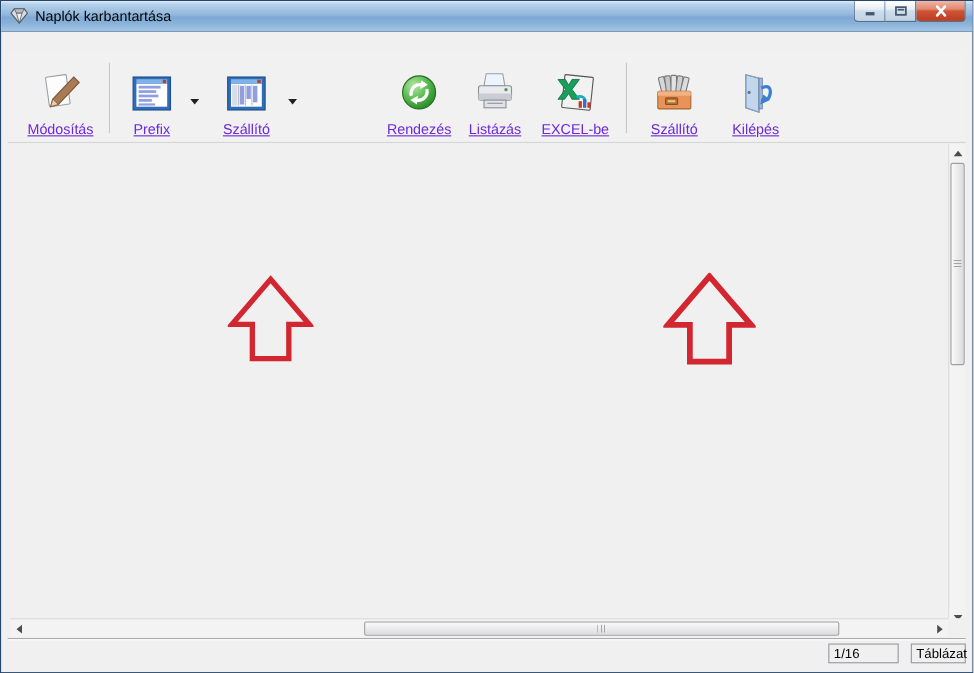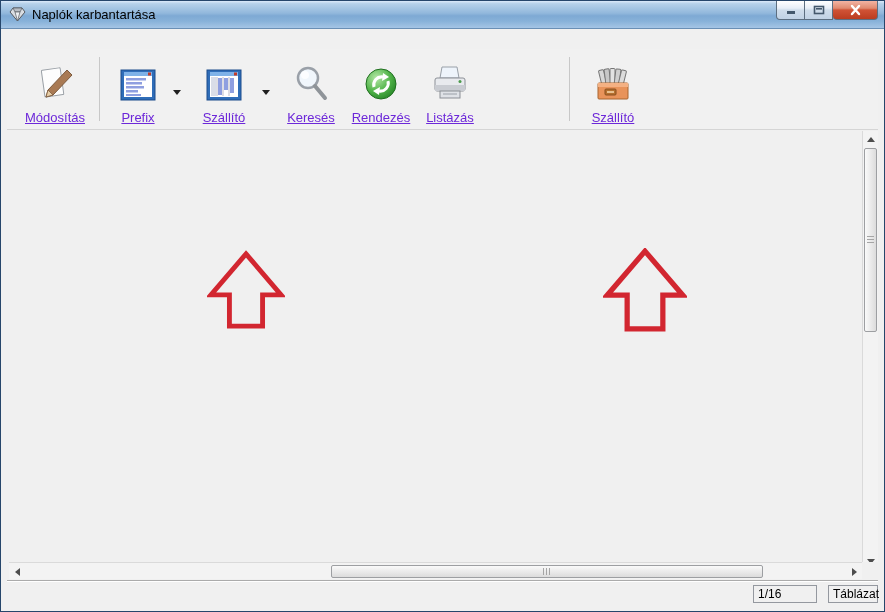--- a/index.html
+++ b/index.html
@@ -158,30 +158,20 @@
           <line x1="20" y1="13" x2="20" y2="32" stroke="#aab" stroke-width="0.8"></line>
           <line x1="26" y1="13" x2="26" y2="32" stroke="#aab" stroke-width="0.8"></line>
         </svg>
       </span>
       <span class="tlabel">Szállító</span>
     </div>
     <div class="drop-arrow" style="left:252px;">
         <span></span>
       </div>
 
-    <div class="tbtn" style="left:272px;width:64px;">
-      <span class="ticon">
-        <svg width="42" height="42" viewBox="0 0 42 42">
-          <circle cx="18" cy="14" r="10" fill="#f0f6fc" stroke="#9aa0a8" stroke-width="2.5"></circle>
-          <circle cx="15" cy="11" r="4" fill="#ffffff" opacity="0.8"></circle>
-          <line x1="25" y1="22" x2="35" y2="34" stroke="#8f9499" stroke-width="4" stroke-linecap="round"></line>
-        </svg>
-      </span>
-      <span class="tlabel">Keresés</span>
-    </div>
 
     <div class="tbtn" style="left:412px;width:62px;">
       <span class="ticon">
         <svg width="42" height="42" viewBox="0 0 42 42">
           <polygon points="13,3 28,3 30,14 11,14" fill="#eef4fb" stroke="#99a0a8"></polygon>
           <rect x="6" y="14" width="30" height="13" rx="2" fill="#e8eaee" stroke="#8b8f96"></rect>
           <rect x="6" y="21" width="30" height="6" fill="#c9ccd2"></rect>
           <circle cx="31" cy="17.5" r="1.5" fill="#4a9a4a"></circle>
           <rect x="11" y="27" width="20" height="7" fill="#dfe2e7" stroke="#8b8f96"></rect>
           <line x1="14" y1="30" x2="28" y2="30" stroke="#9aa0a8"></line>
@@ -203,20 +193,33 @@
           <circle cx="21" cy="20" r="15" fill="url(#grn)" stroke="#1f6e1f"></circle>
           <path d="M14 23 a8 8 0 0 1 9-10" fill="none" stroke="#ffffff" stroke-width="3"></path>
           <polygon points="23,9 29,13 22,17" fill="#ffffff"></polygon>
           <path d="M28 17 a8 8 0 0 1 -9 10" fill="none" stroke="#ffffff" stroke-width="3"></path>
           <polygon points="19,31 13,27 20,23" fill="#ffffff"></polygon>
         </svg>
       </span>
       <span class="tlabel">Rendezés</span>
     </div>
 
+    <div class="tbtn" style="left:480px;width:72px;">
+      <span class="ticon">
+        <svg width="42" height="42" viewBox="0 0 42 42">
+          <rect x="10" y="5" width="26" height="30" rx="1" fill="#f2f2f2" stroke="#555" transform="rotate(6 23 20)"></rect>
+          <path d="M4 8 L13 8 L17 15 L21 8 L30 8 L21 20 L30 32 L21 32 L17 25 L12 32 L4 32 L13 20 Z" fill="#18a05a" stroke="#0c6e3c" stroke-width="1" transform="scale(0.75) translate(3,3)"></path>
+          <path d="M22 24 q8 -2 8 5" fill="none" stroke="#17b0c8" stroke-width="2.5"></path>
+          <rect x="24" y="28" width="3" height="6" fill="#c23b2a"></rect>
+          <rect x="28" y="26" width="3" height="8" fill="#3b6fc4"></rect>
+          <rect x="32" y="29" width="3" height="5" fill="#c23b2a"></rect>
+        </svg>
+      </span>
+      <span class="tlabel">EXCEL-be</span>
+    </div>
     <div class="tool-sep" style="left:562px;"></div>
 
     <div class="tbtn" style="left:574px;width:64px;">
       <span class="ticon">
         <svg width="42" height="42" viewBox="0 0 42 42">
           <g>
             <rect x="8" y="6" width="5" height="15" rx="1" fill="#d8d8d8" stroke="#777" transform="rotate(-14 10 13)"></rect>
             <rect x="13" y="5" width="5" height="16" rx="1" fill="#c8c8c8" stroke="#777" transform="rotate(-7 15 13)"></rect>
             <rect x="18" y="4.5" width="5" height="17" rx="1" fill="#e2e2e2" stroke="#777"></rect>
             <rect x="23" y="5" width="5" height="16" rx="1" fill="#cfcfcf" stroke="#777" transform="rotate(7 25 13)"></rect>
@@ -224,20 +227,33 @@
           </g>
           <rect x="6" y="19" width="30" height="16" rx="1" fill="#e8935a" stroke="#a8652f"></rect>
           <rect x="6" y="19" width="30" height="4" fill="#f4b183"></rect>
           <rect x="13" y="25" width="11" height="6" rx="1" fill="#b5702f" stroke="#8a4f1e"></rect>
           <rect x="15" y="27" width="7" height="2" fill="#e8c08f"></rect>
         </svg>
       </span>
       <span class="tlabel">Szállító</span>
     </div>
 
+    <div class="tbtn" style="left:648px;width:64px;">
+      <span class="ticon">
+        <svg width="42" height="42" viewBox="0 0 42 42">
+          <polygon points="12,4 24,7 24,38 12,34" fill="#c4d6ec" stroke="#5c7ca6"></polygon>
+          <polygon points="12,4 24,7 24,38 12,34" fill="none" stroke="#8fa9c9" stroke-width="0.8"></polygon>
+          <rect x="24" y="7" width="3" height="28" fill="#9fb6d4" stroke="#5c7ca6" stroke-width="0.7"></rect>
+          <circle cx="15" cy="20" r="1.4" fill="#5577a0"></circle>
+          <path d="M26 16 q10 -4 8 6 q-1 6 -8 5" fill="none" stroke="#3b7fd4" stroke-width="3"></path>
+          <polygon points="28,22 25,31 34,27" fill="#3b7fd4"></polygon>
+        </svg>
+      </span>
+      <span class="tlabel">Kilépés</span>
+    </div>
   </div>
 
   <div class="gridzone"></div>
 
   <svg class="anno" style="left:206px;top:249px;" width="78" height="80" viewBox="0 0 80 80">
     <polygon points="40,3 76,45 57,45 57,77 23,77 23,45 4,45" fill="none" style="stroke:var(--arrow,#d22630)" stroke-width="5"></polygon>
   </svg>
   <svg class="anno" style="left:602px;top:247px;" width="84" height="84" viewBox="0 0 80 80">
     <polygon points="40,3 76,45 57,45 57,77 23,77 23,45 4,45" fill="none" style="stroke:var(--arrow,#d22630)" stroke-width="5"></polygon>
   </svg>

